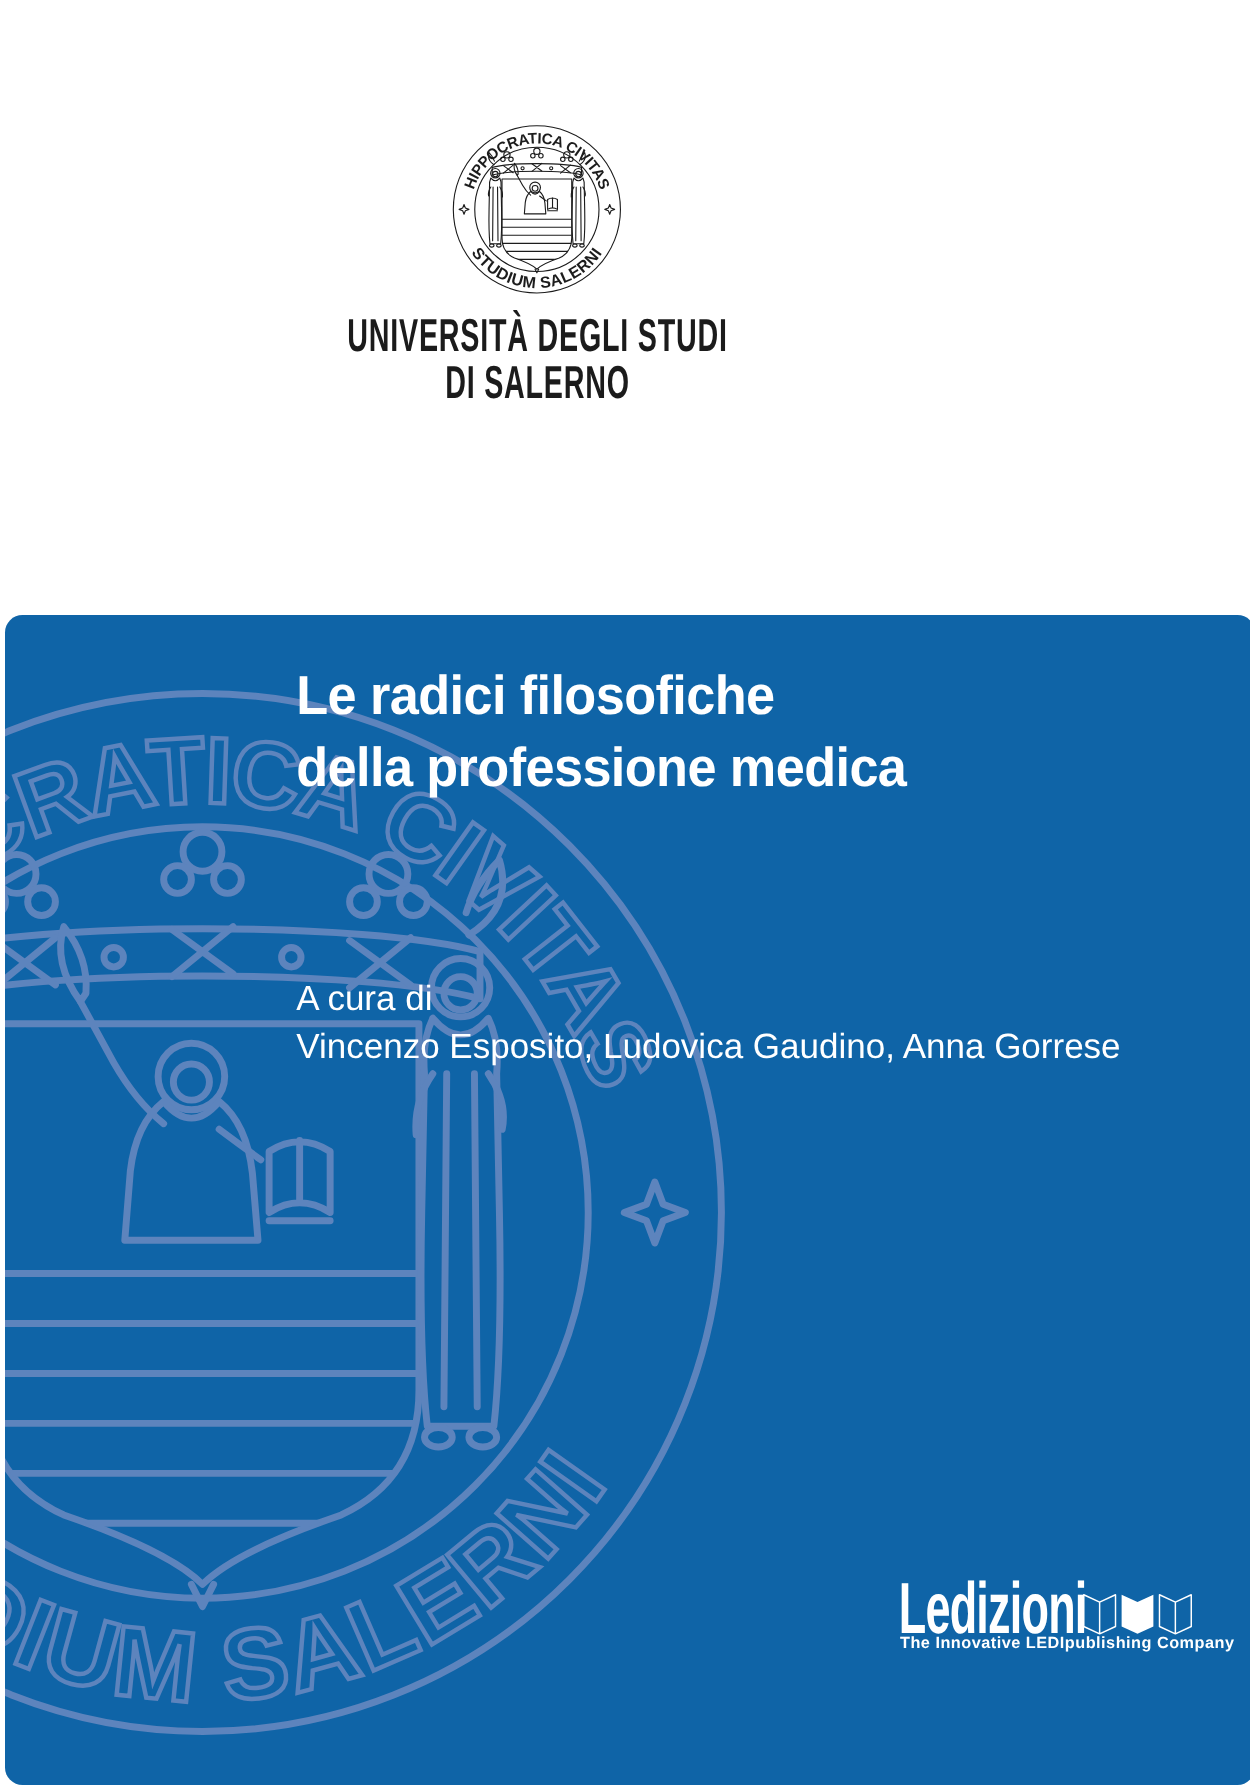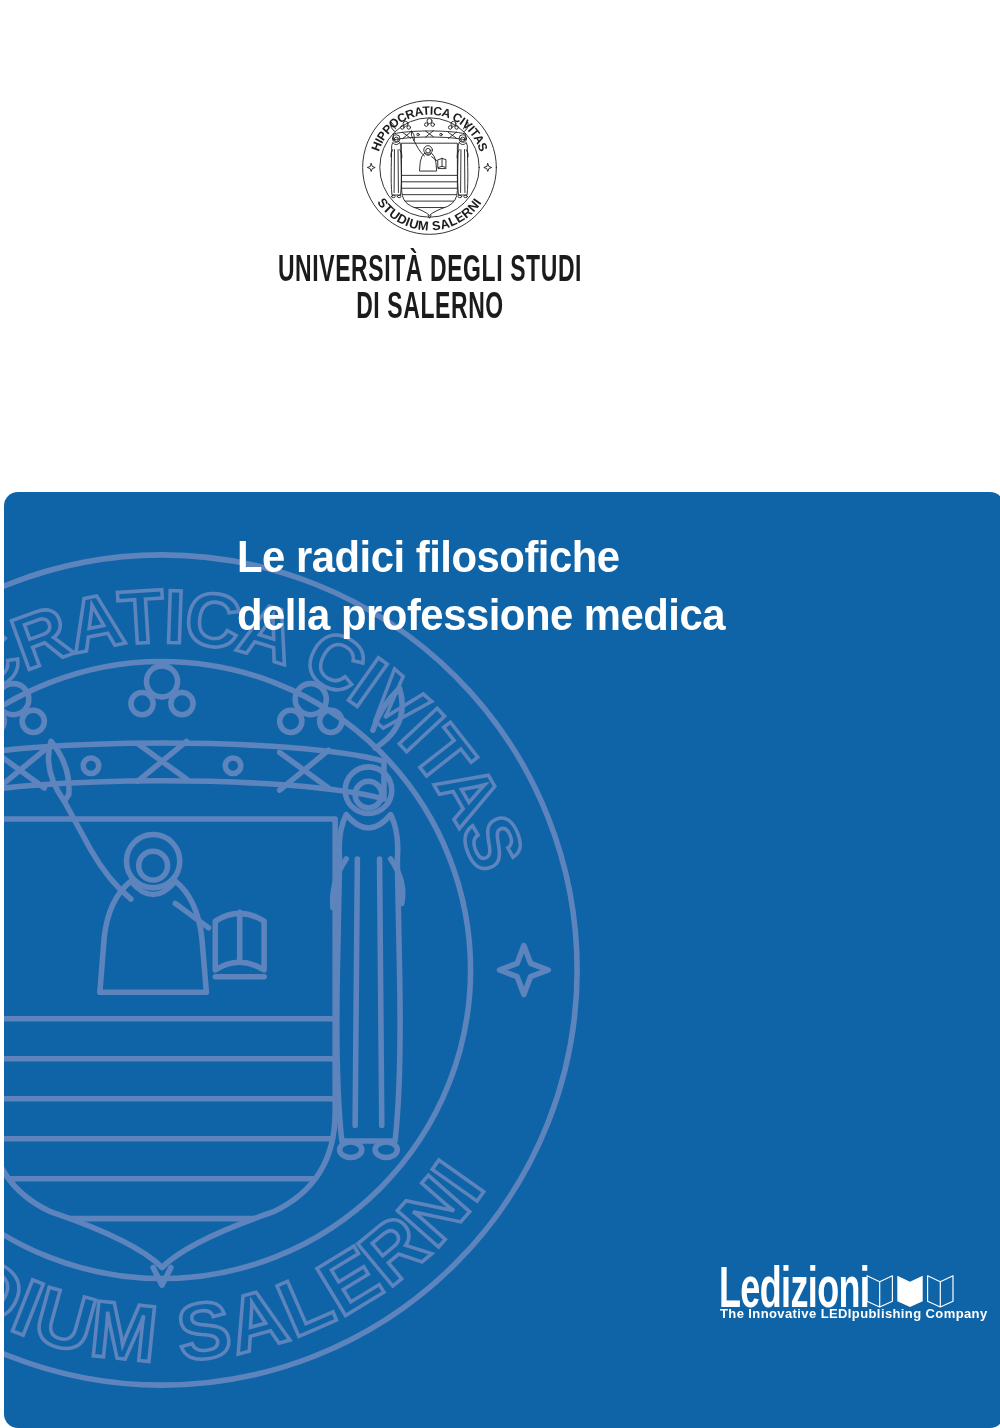--- a/index.html
+++ b/index.html
@@ -151,20 +151,24 @@
   <div class="main">
     <svg class="seal-watermark" viewBox="0 0 400 400">
       <use href="#seal"></use>
     </svg>
 
     <div class="title">
       <div>Le radici filosofiche</div>
       <div>della professione medica</div>
     </div>
 
+    <div class="authors">
+      <div>A cura di</div>
+      <div>Vincenzo Esposito, Ludovica Gaudino, Anna Gorrese</div>
+    </div>
 
     <div class="publisher">
       <div class="pub-wordmark">Ledizioni</div>
       <svg class="pub-books" viewBox="0 0 90 44">
         <g stroke="#ffffff" stroke-width="1.2" fill="none" stroke-linejoin="round">
           <path d="M1,9 L14,15 L27,9 L27,35 L14,41 L1,35 Z M14,15 L14,41"></path>
           <path d="M63,9 L76,15 L89,9 L89,35 L76,41 L63,35 Z M76,15 L76,41"></path>
         </g>
         <path d="M32,9 L45,15 L58,9 L58,35 L45,41 L32,35 Z" fill="#ffffff"></path>
       </svg>

